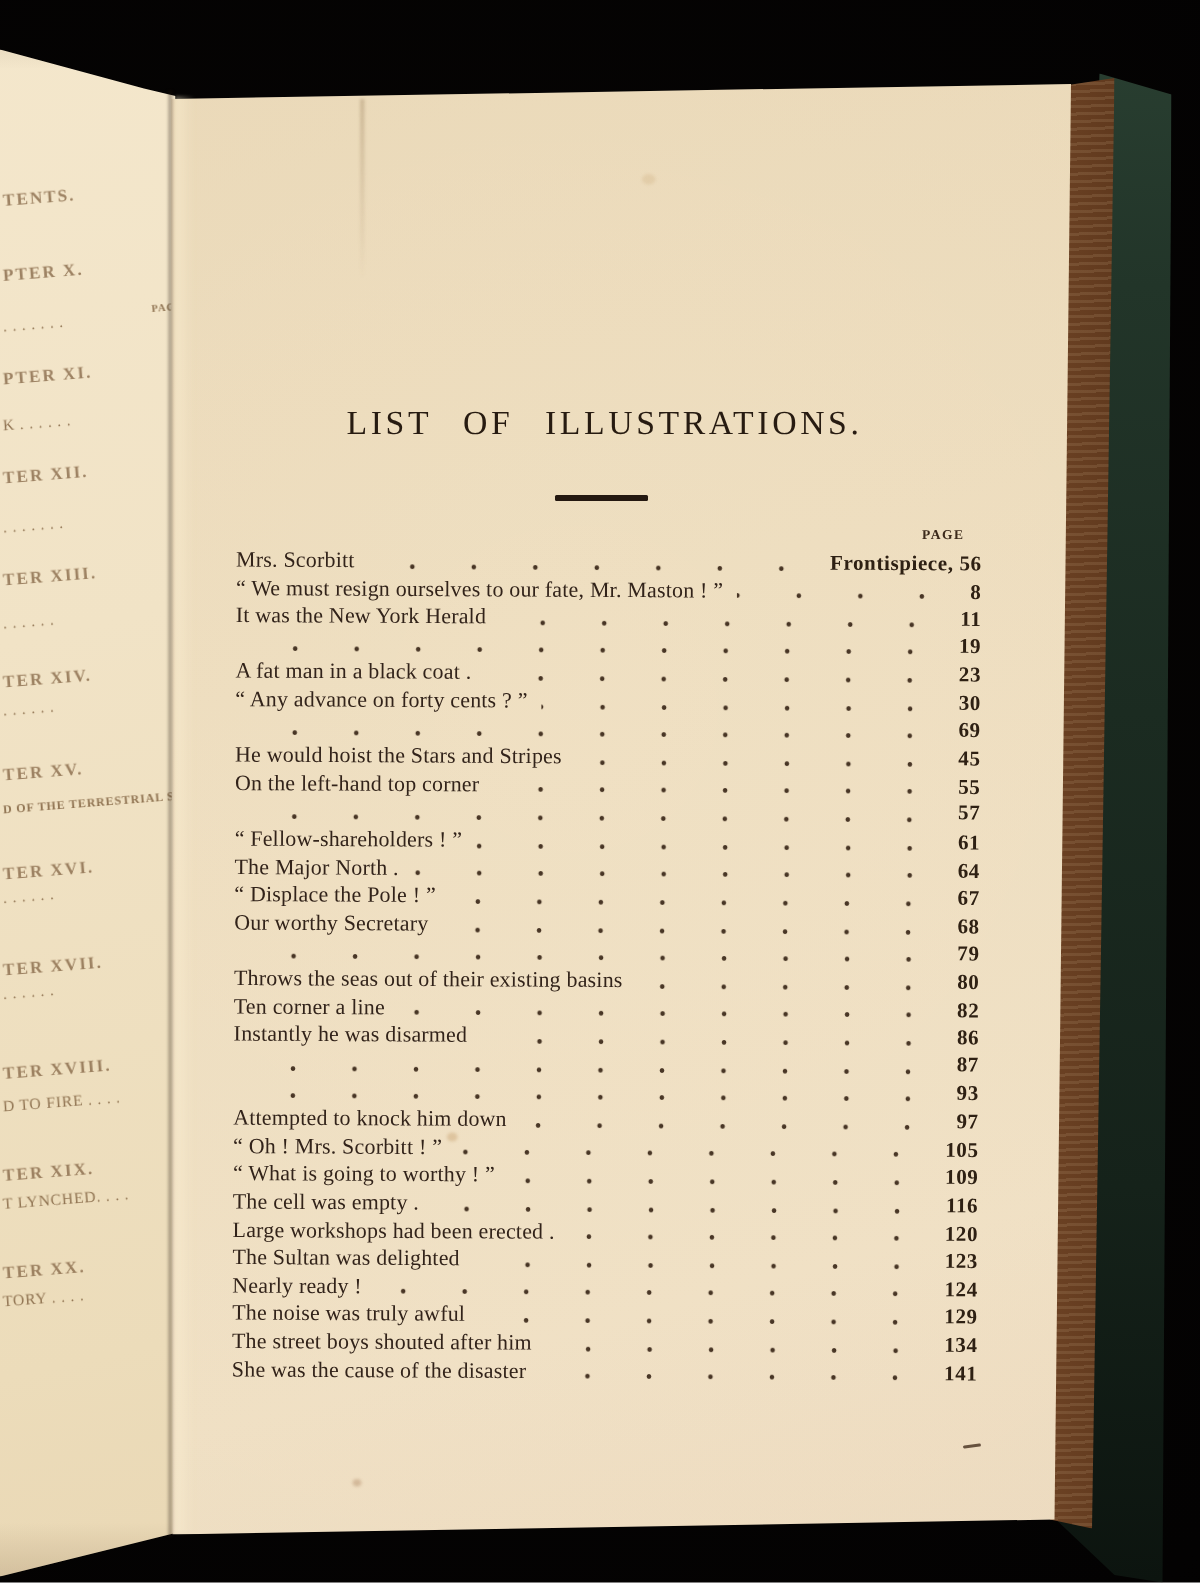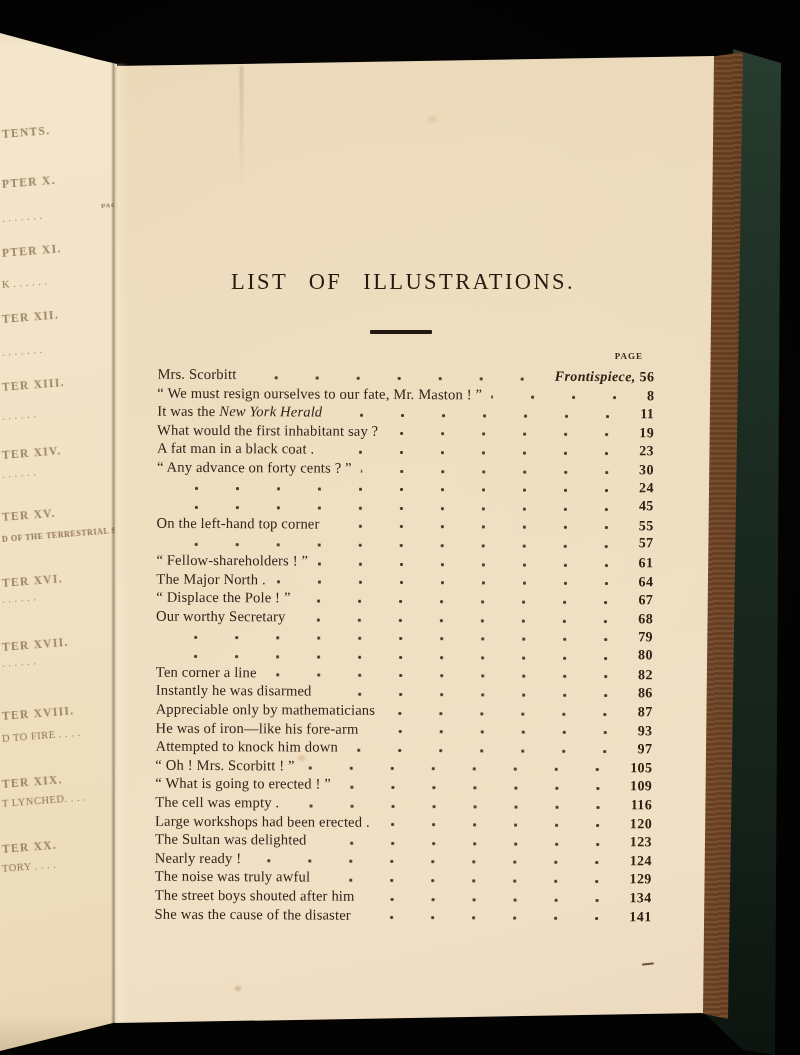--- a/index.html
+++ b/index.html
@@ -103,21 +103,21 @@
   }
   .row-title{white-space:nowrap;}
   .leader{
     flex:1;align-self:stretch;margin-left:9px;margin-right:8px;
     background-image:radial-gradient(circle, rgba(58,39,24,.92) 1.25px, rgba(58,39,24,0) 1.8px);
     background-size:41px 7px;background-repeat:repeat-x;
     background-position:right 4px bottom 3px;
   }
   .row-ref{white-space:nowrap;font-weight:700;font-size:14px;letter-spacing:.4px;color:#2e2013;}
   .row-ref .italic{font-weight:600;}
-  .italic{font-style:italic;margin-top:32px;}
+  .italic{margin-top:32px;}
 
   
   .lp-frag{
     position:absolute;left:2px;width:132px;
     transform:rotate(-4.5deg);transform-origin:0 50%;
     color:rgba(128,97,63,.85);filter:blur(.45px);
     white-space:nowrap;display:flex;justify-content:space-between;align-items:baseline;
   }
   .lp-heading{font-size:11.5px;font-weight:700;letter-spacing:1.3px;color:rgba(133,102,70,.78);display:block;}
   .lp-dotline{font-size:10.5px;letter-spacing:.5px;}
@@ -211,39 +211,39 @@
       <span class="row-title"><span>“ We must resign ourselves to our fate, Mr. Maston ! ”</span></span>
       <span class="leader"></span>
       <span class="row-ref"><span>8</span></span>
     </div>
     <div class="row">
       <span class="row-title"><span>It was the </span><span class="italic">New York Herald</span></span>
       <span class="leader"></span>
       <span class="row-ref"><span>11</span></span>
     </div>
     <div class="row">
-      <span class="row-title"><span>What would the first inhabitant say ?</span></span>
       <span class="leader"></span>
       <span class="row-ref"><span>19</span></span>
     </div>
     <div class="row">
       <span class="row-title"><span>A fat man in a black coat .</span></span>
       <span class="leader"></span>
       <span class="row-ref"><span>23</span></span>
     </div>
     <div class="row">
       <span class="row-title"><span>“ Any advance on forty cents ? ”</span></span>
       <span class="leader"></span>
       <span class="row-ref"><span>30</span></span>
     </div>
     <div class="row">
       <span class="leader"></span>
-      <span class="row-ref"><span>24</span></span>
-    </div>
-    <div class="row">
+      <span class="row-ref"><span>69</span></span>
+    </div>
+    <div class="row">
+      <span class="row-title"><span>He would hoist the Stars and Stripes</span></span>
       <span class="leader"></span>
       <span class="row-ref"><span>45</span></span>
     </div>
     <div class="row">
       <span class="row-title"><span>On the left-hand top corner</span></span>
       <span class="leader"></span>
       <span class="row-ref"><span>55</span></span>
     </div>
     <div class="row">
       <span class="leader"></span>
@@ -267,55 +267,54 @@
     <div class="row">
       <span class="row-title"><span>Our worthy Secretary</span></span>
       <span class="leader"></span>
       <span class="row-ref"><span>68</span></span>
     </div>
     <div class="row">
       <span class="leader"></span>
       <span class="row-ref"><span>79</span></span>
     </div>
     <div class="row">
+      <span class="row-title"><span>Throws the seas out of their existing basins</span></span>
       <span class="leader"></span>
       <span class="row-ref"><span>80</span></span>
     </div>
     <div class="row">
       <span class="row-title"><span>Ten corner a line</span></span>
       <span class="leader"></span>
       <span class="row-ref"><span>82</span></span>
     </div>
     <div class="row">
       <span class="row-title"><span>Instantly he was disarmed</span></span>
       <span class="leader"></span>
       <span class="row-ref"><span>86</span></span>
     </div>
     <div class="row">
-      <span class="row-title"><span>Appreciable only by mathematicians</span></span>
       <span class="leader"></span>
       <span class="row-ref"><span>87</span></span>
     </div>
     <div class="row">
-      <span class="row-title"><span>He was of iron—like his fore-arm</span></span>
       <span class="leader"></span>
       <span class="row-ref"><span>93</span></span>
     </div>
     <div class="row">
       <span class="row-title"><span>Attempted to knock him down</span></span>
       <span class="leader"></span>
       <span class="row-ref"><span>97</span></span>
     </div>
     <div class="row">
       <span class="row-title"><span>“ Oh ! Mrs. Scorbitt ! ”</span></span>
       <span class="leader"></span>
       <span class="row-ref"><span>105</span></span>
     </div>
     <div class="row">
-      <span class="row-title"><span>“ What is going to erected ! ”</span></span>
+      <span class="row-title"><span>“ What is going to worthy ! ”</span></span>
       <span class="leader"></span>
       <span class="row-ref"><span>109</span></span>
     </div>
     <div class="row">
       <span class="row-title"><span>The cell was empty .</span></span>
       <span class="leader"></span>
       <span class="row-ref"><span>116</span></span>
     </div>
     <div class="row">
       <span class="row-title"><span>Large workshops had been erected .</span></span>

